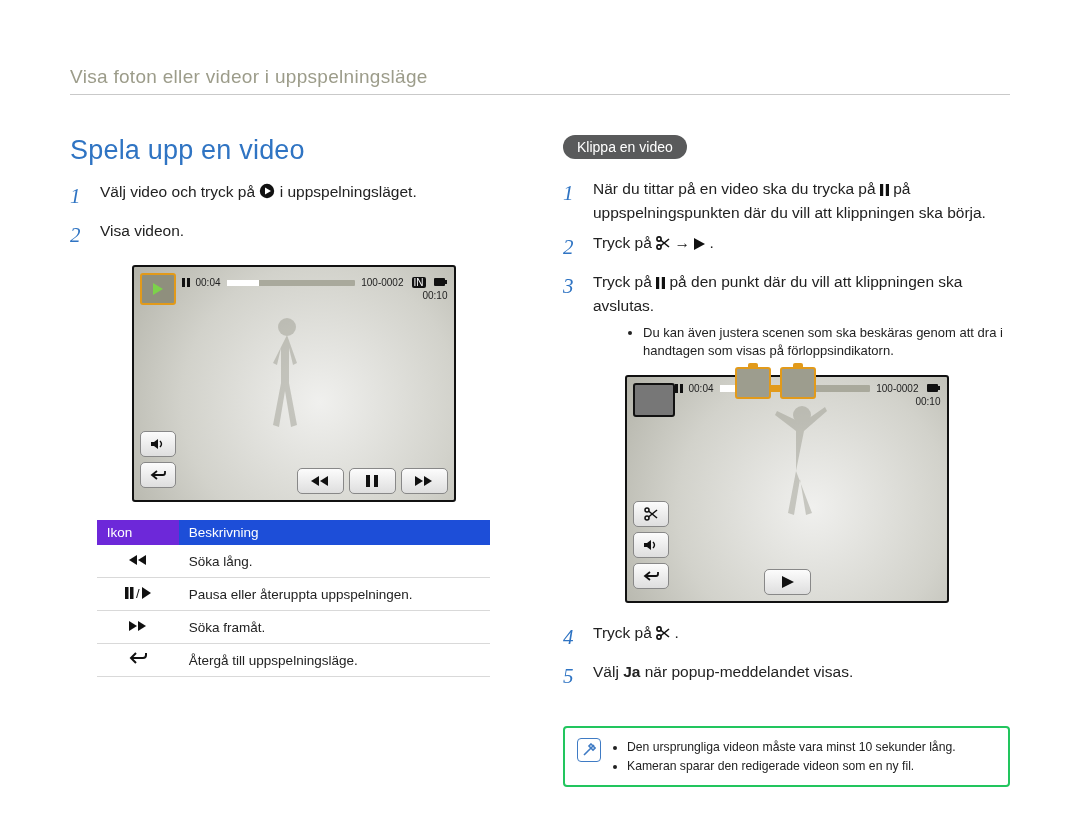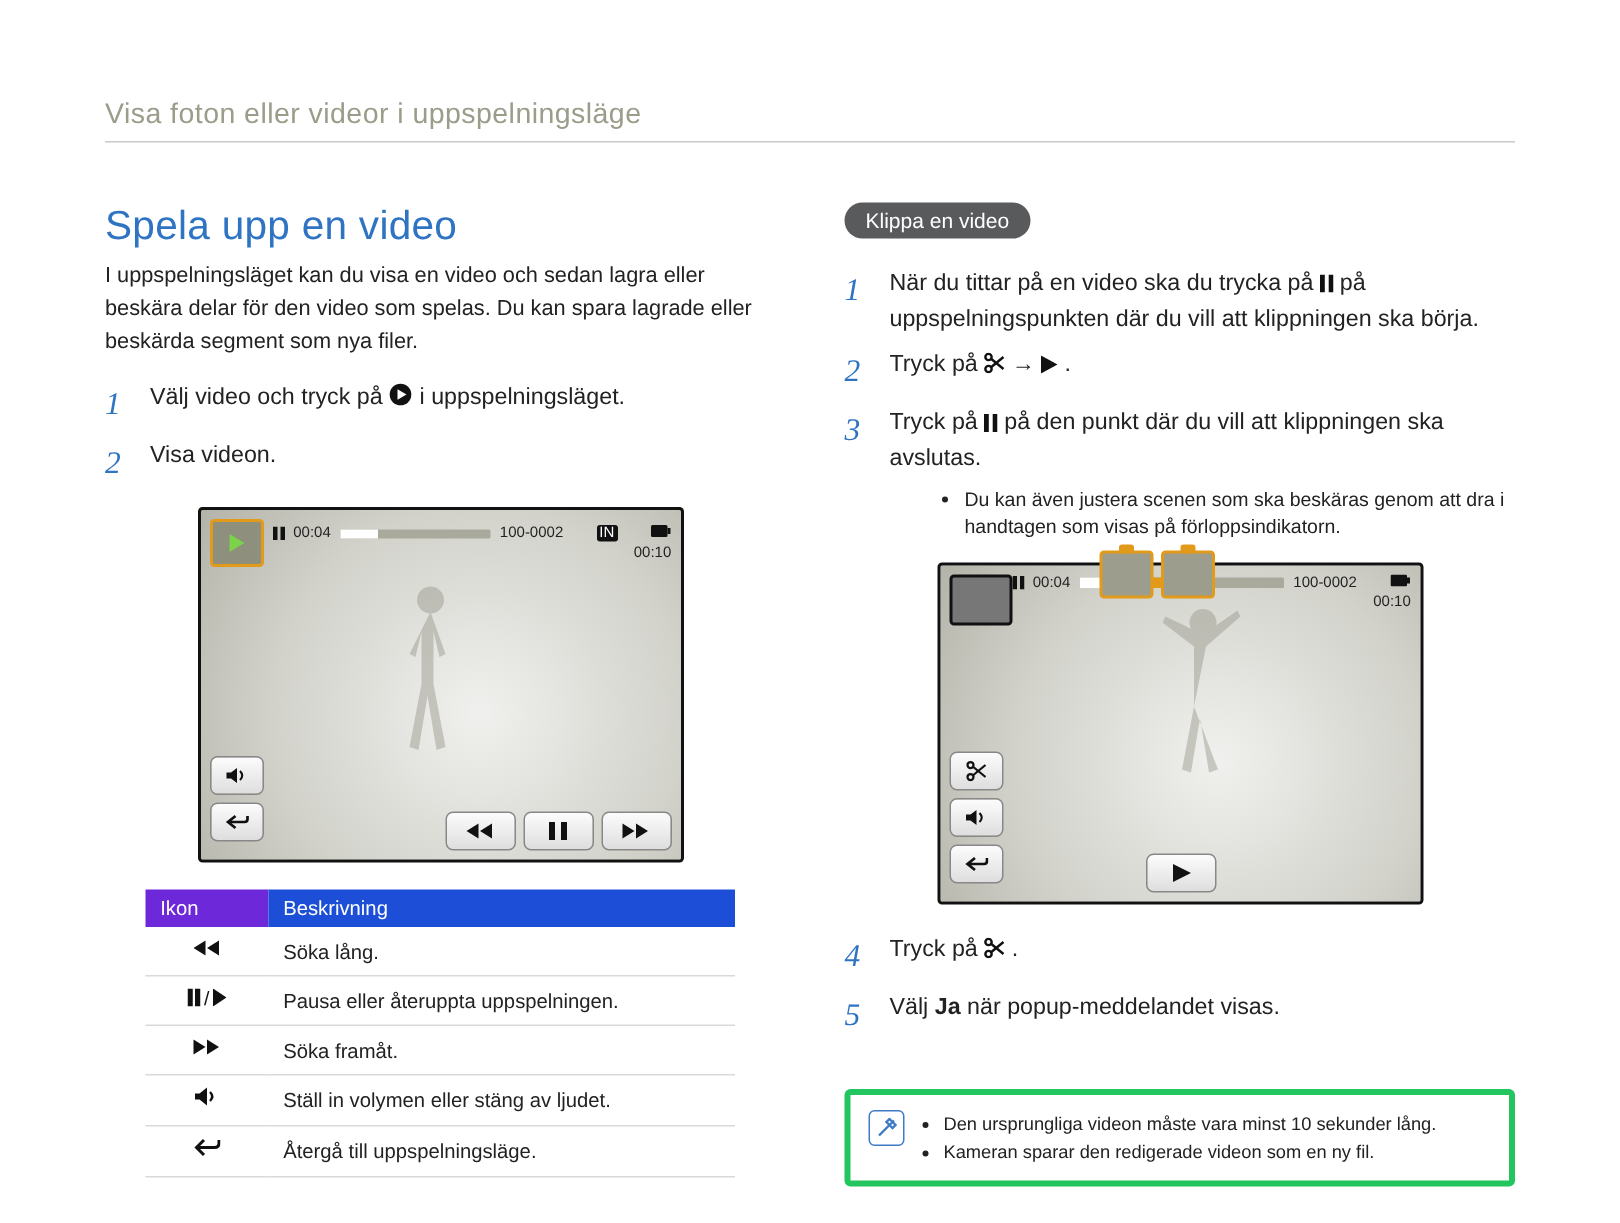--- a/index.html
+++ b/index.html
@@ -69,21 +69,21 @@
     vertical-align: -2px;
   }
   .footnote-list {
     font-size: 13px;
     margin: 6px 0 0 40px;
     line-height: 1.45;
   }
   .footnote-list li { margin-bottom: 2px; }
   .note-box {
     display:flex;
-    border: 4px solid #22c55e;
+    border: 2px solid #22c55e;
     border-radius: 4px;
     padding: 10px 12px;
     gap: 10px;
     margin-top: 34px;
     align-items: flex-start;
   }
   .note-icon {
     width:22px;height:22px;border-radius:4px;border:1.5px solid #3f7bc4;
     display:flex;align-items:center;justify-content:center;color:#3f7bc4;
     flex-shrink:0; font-size:13px;
@@ -107,21 +107,21 @@
   }
   .thumb.plain { border-color:#111; background:#777; width:38px; height:30px; }
   .thumb .triangle {
     width:0;height:0;border-top:6px solid transparent;border-bottom:6px solid transparent;border-left:10px solid #7cd24a;
   }
   .prog {
     height:6px; flex:1; background:#a9a99c; position:relative; border-radius:1px;
   }
   .prog .fill { position:absolute; left:0; top:0; bottom:0; width:25%; background:#fff; }
   .timecodes { display:flex; justify-content:space-between; font-size:10px; color:#222; margin-top:2px; width:100%;}
-  .top-labels { display:flex; gap:22px; font-size:10px; color:#222; align-items:center; }
+  .top-labels { display:flex; gap:8px; font-size:10px; color:#222; align-items:center; }
   .screen-body { height:120px; position:relative; }
   .silhouette {
     position:absolute; left:48%; top:8px; transform:translateX(-50%);
     width:60px; height:120px; opacity:0.4;
   }
   .btncol { display:flex; flex-direction:column; gap:5px; padding:6px 0 6px 6px; }
   .ctrl {
     width:34px; height:24px; background:linear-gradient(#fcfcfc,#dedede); border:1px solid #888;
     border-radius:5px; display:flex; align-items:center; justify-content:center; font-size:13px;
   }
@@ -145,21 +145,20 @@
 </style>
 </head>
 <body>
 
 <div class="header-title">Visa foton eller videor i uppspelningsläge</div>
 
 <div class="columns">
 
   <div class="col">
     <div class="section-title">Spela upp en video</div>
-    <div class="intro-text">I uppspelningsläget kan du visa en video och sedan lagra eller beskära delar för den video som spelas. Du kan spara lagrade eller beskärda segment som nya filer.</div>
 
     <div class="step" style="margin-top:14px">
       <span class="num">1</span>
       <span class="body">
         <span>Välj video och tryck på </span>
         <span class="inline-icon">
           <svg width="16" height="16" viewBox="0 0 16 16">
               <circle cx="8" cy="8" r="7.2" fill="#111"></circle>
               <polygon points="6,4.5 12,8 6,11.5" fill="#fff"></polygon>
             </svg>
@@ -272,27 +271,20 @@
       </tr>
       <tr>
         <td class="iconcell"><span class="glyph"><svg width="20" height="12">
                   <polygon points="1,1 9,6 1,11" fill="#111"></polygon>
                   <polygon points="10,1 18,6 10,11" fill="#111"></polygon>
                 </svg></span></td>
         <td>Söka framåt.</td>
       </tr>
       <tr>
         <td class="iconcell"><span class="glyph"><svg width="18" height="14">
-                  <polygon points="1,5 4,5 9,1 9,13 4,9 1,9" fill="#111"></polygon>
-                  <path d="M11 4 Q14 7 11 10" stroke="#111" fill="none" stroke-width="1.6"></path>
-                </svg></span></td>
-        <td>Ställ in volymen eller stäng av ljudet.</td>
-      </tr>
-      <tr>
-        <td class="iconcell"><span class="glyph"><svg width="18" height="14">
                   <path d="M7 2 L2 7 L7 12 M2 7 H14 Q17 7 17 4 V2" stroke="#111" fill="none" stroke-width="2"></path>
                 </svg></span></td>
         <td>Återgå till uppspelningsläge.</td>
       </tr>
     </tbody>
       </table>
   </div>
 
   <div class="col">
     <div class="pill">Klippa en video</div>

